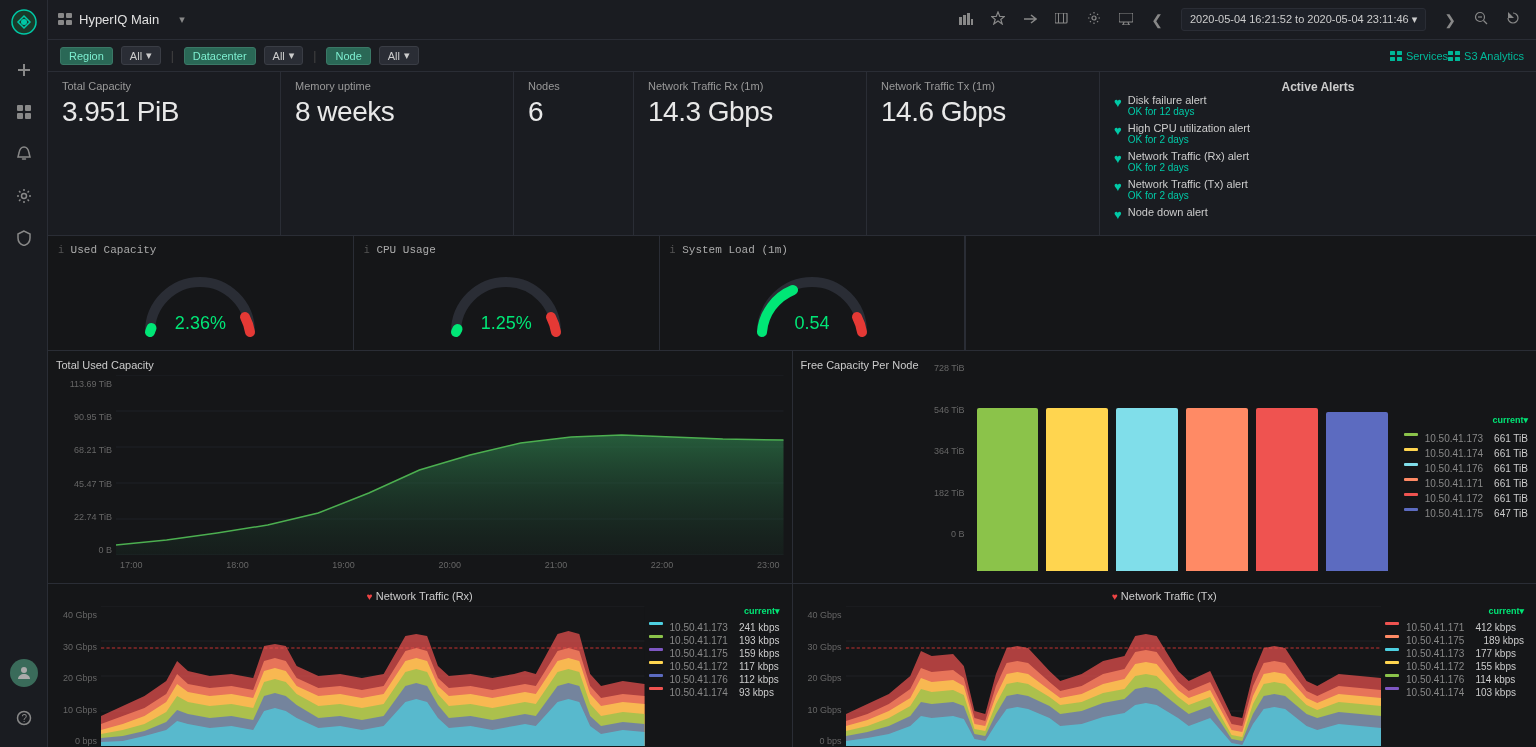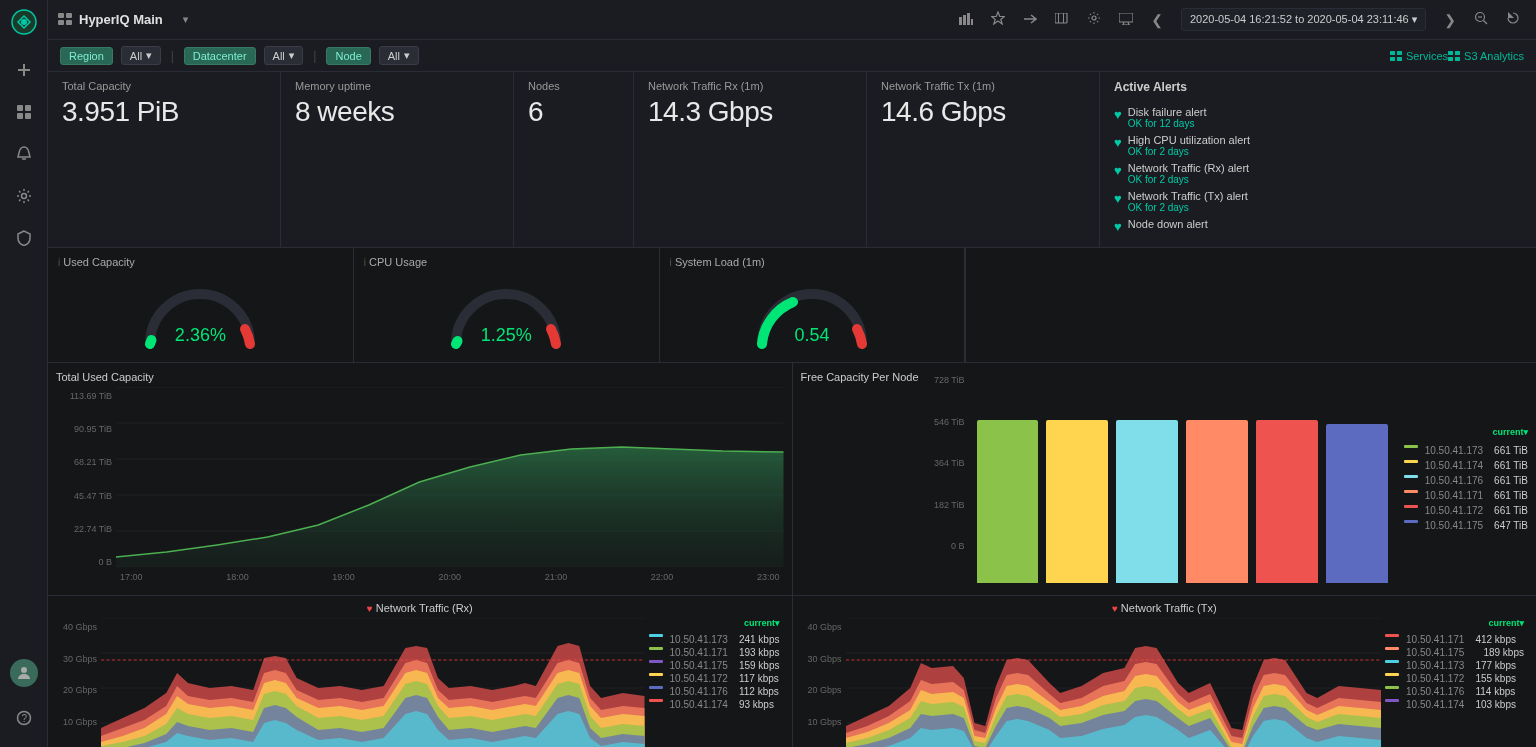--- a/index.html
+++ b/index.html
@@ -18,21 +18,21 @@
       display: flex;
       align-items: center;
       background: #1a1c21;
       height: 40px;
       padding: 0 10px;
       border-bottom: 1px solid #2a2d35;
     }
     .topbar-title {
       color: #e0e0e0;
       font-size: 13px;
-      font-weight: 700;
+      font-weight: 400;
       margin-right: 20px;
     }
     .topbar-dropdown {
       color: #888;
       font-size: 11px;
       margin-right: auto;
     }
     .topbar-icons {
       display: flex; align-items: center; gap: 6px;
     }
@@ -172,21 +172,22 @@
       font-weight: 300;
       letter-spacing: -0.5px;
     }
     .metric-value.large { font-size: 28px; }
 
     
     .alerts-title {
       color: #ccc;
       font-size: 12px;
       font-weight: 600;
-      margin-bottom: 12px;
+      margin-bottom: 0;
+      text-align: center;
     }
     .alert-item {
       display: flex;
       align-items: flex-start;
       gap: 6px;
       margin-bottom: 5px;
     }
     .alert-heart {
       color: #00c9a7;
       font-size: 13px;
@@ -217,20 +218,21 @@
       align-items: center;
       background: #151618;
       min-width: 0;
     }
     .gauge-card:last-child { border-right: none; }
     .gauge-label {
       color: #aaa;
       font-size: 11px;
       margin-bottom: 6px;
       align-self: flex-start;
+      font-family: Liberation Mono, monospace;
     }
     .gauge-wrapper {
       position: relative;
       width: 140px;
       height: 80px;
     }
     .gauge-svg {
       width: 140px;
       height: 80px;
     }

